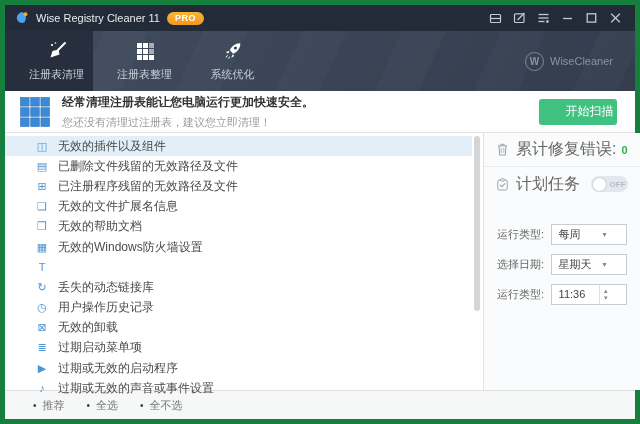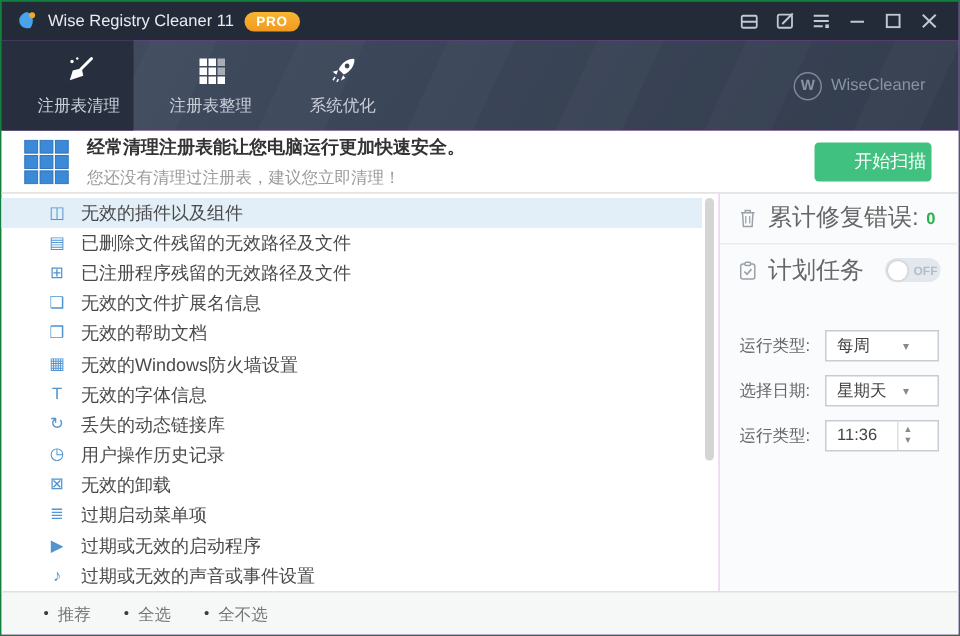--- a/index.html
+++ b/index.html
@@ -2,21 +2,21 @@
 <html><head>
 <meta charset="utf-8">
 <style>
   * { box-sizing: border-box; margin: 0; padding: 0; }
   html,body { width:640px; height:424px; }
   body {
     font-family: "Liberation Sans", "DejaVu Sans", sans-serif;
     background:#fff;
     overflow:hidden;
   }
-  .window { width:640px; height:424px; border:1px solid #15803d; display:flex; flex-direction:column; background:#d946ef; }
+  .window { width:640px; height:424px; border:5px solid #15803d; display:flex; flex-direction:column; background:#ec4899; }
 
   
   .titlebar { height:26px; background:#232b39; display:flex; align-items:center; padding:0 8px 0 10px; flex:none; }
   .app-logo { width:14px; height:14px; flex:none; }
   .win-title { color:#e9ebef; font-size:11px; margin-left:7px; white-space:nowrap; }
   .pro-badge { margin-left:7px; background:linear-gradient(180deg,#f8b633,#f2991f); color:#fff; font-size:9px; font-weight:bold; padding:1px 8px 2px; border-radius:9px; letter-spacing:.5px; }
   .tb-spacer { flex:1; }
   .tb-btn { width:24px; height:20px; display:flex; align-items:center; justify-content:center; cursor:pointer; }
   .tb-btn svg { display:block; }
 
@@ -211,21 +211,20 @@
           <span class="item-label">无效的帮助文档</span>
         </div>
 
         <div class="list-item">
           <span class="item-icon">▦</span>
           <span class="item-label">无效的Windows防火墙设置</span>
         </div>
 
         <div class="list-item">
           <span class="item-icon">T</span>
-          <span class="item-label">无效的字体信息</span>
         </div>
 
         <div class="list-item">
           <span class="item-icon">↻</span>
           <span class="item-label">丢失的动态链接库</span>
         </div>
 
         <div class="list-item">
           <span class="item-icon">◷</span>
           <span class="item-label">用户操作历史记录</span>

